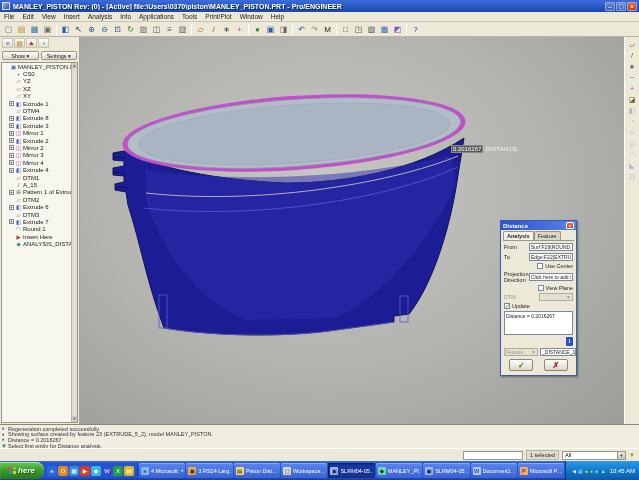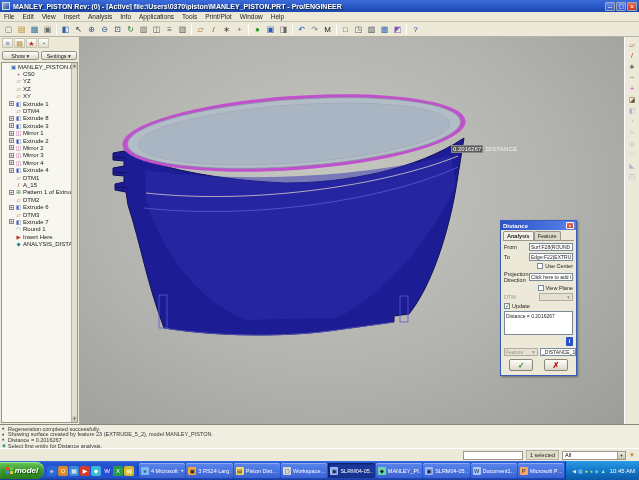--- a/index.html
+++ b/index.html
@@ -504,21 +504,21 @@
 </div>
 
 <div id="taskbar">
   <div id="start-button">
     <span id="start-flag">
       <i style="background:#e84a2a"></i>
         <i style="background:#6ac84a"></i>
         <i style="background:#3a8ae8"></i>
         <i style="background:#e8c82a"></i>
     </span>
-    <span id="start-label">model</span>
+    <span id="start-label">here</span>
   </div>
   <div id="quick-launch">
       <span class="ql-icon" style="background: rgb(42, 106, 216);">e</span>
       <span class="ql-icon" style="background: rgb(216, 138, 42);">O</span>
       <span class="ql-icon" style="background: rgb(58, 138, 216);">▦</span>
       <span class="ql-icon" style="background: rgb(216, 58, 42);">▶</span>
       <span class="ql-icon" style="background: rgb(58, 184, 216);">◆</span>
       <span class="ql-icon" style="background: rgb(42, 74, 216);">W</span>
       <span class="ql-icon" style="background: rgb(42, 154, 74);">X</span>
       <span class="ql-icon" style="background: rgb(216, 184, 42);">▤</span>

